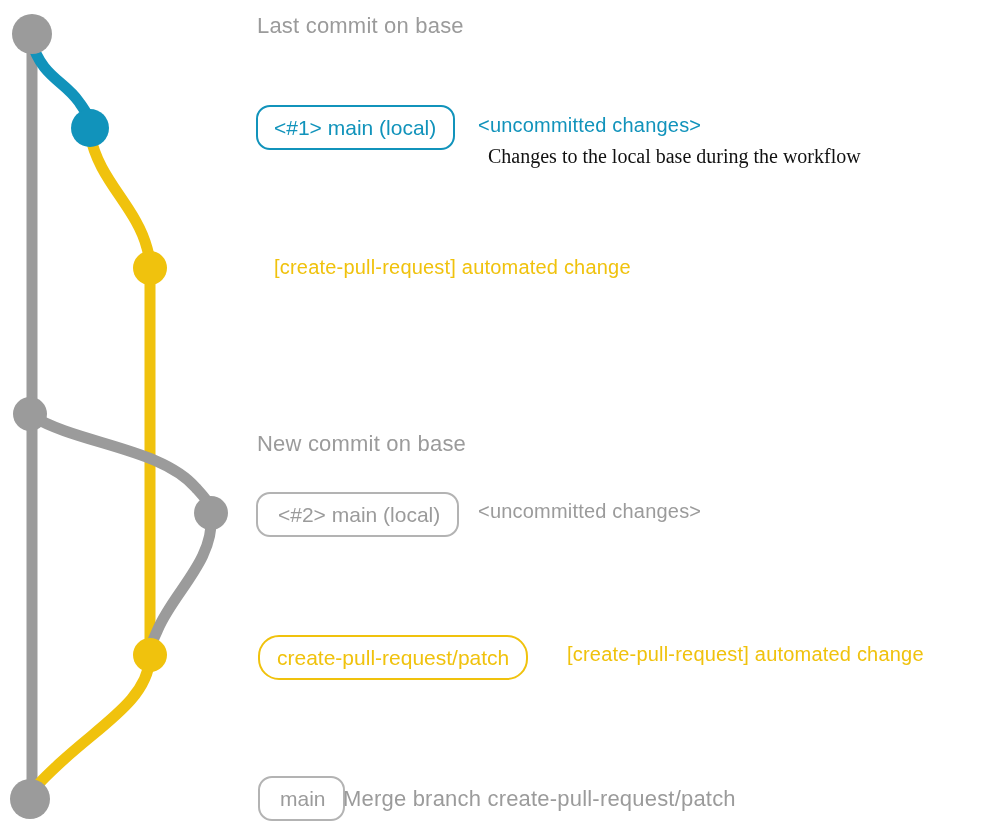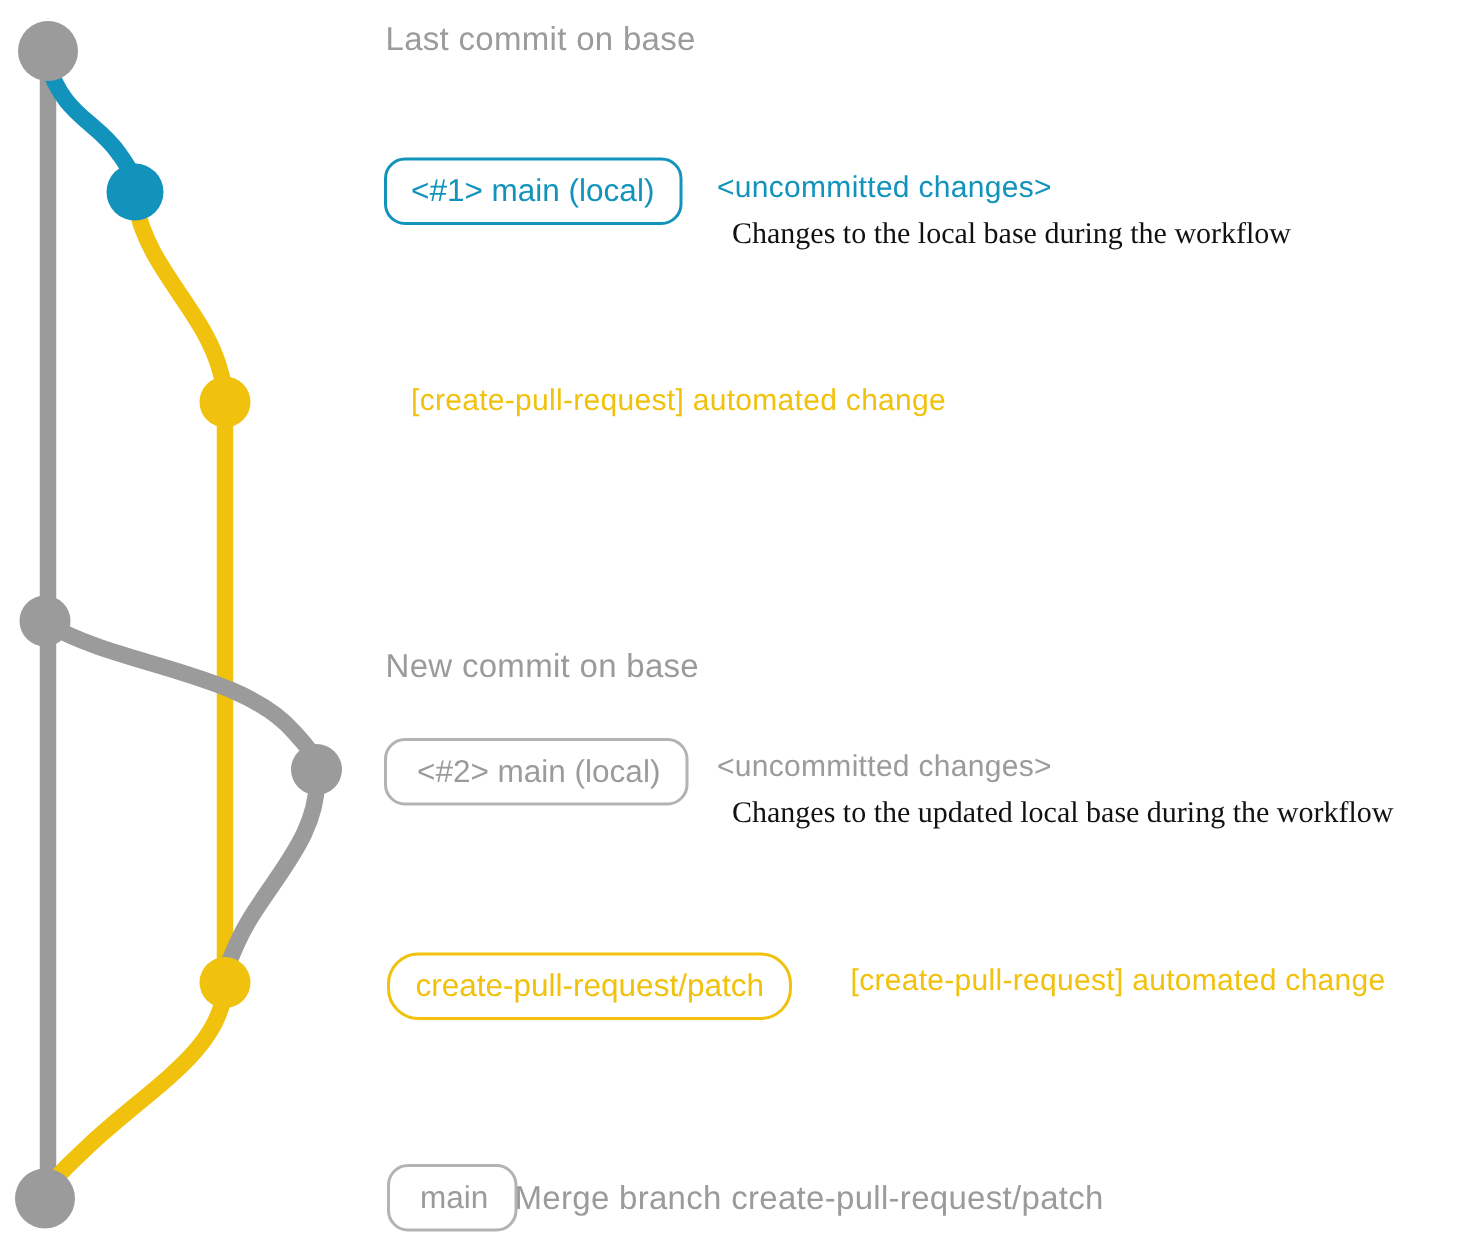--- a/index.html
+++ b/index.html
@@ -92,21 +92,20 @@
   <div class="abs badge teal" style="left:256px; top:105px;">&lt;#1&gt; main (local)</div>
   <div class="abs heading teal" style="left:478px; top:114px;">&lt;uncommitted changes&gt;</div>
   <div class="abs desc" style="left:488px; top:145px;">Changes to the local base during the workflow</div>
 
   <div class="abs heading yellow" style="left:258px; top:256px;">[create-pull-request] automated change</div>
 
   <div class="abs note" style="left:257px; top:399px;margin-top:32px;">New commit on base</div>
 
   <div class="abs badge gray" style="left:256px; top:492px;">&lt;#2&gt; main (local)</div>
   <div class="abs heading gray" style="left:478px; top:500px;">&lt;uncommitted changes&gt;</div>
-  <div class="abs desc" style="left:488px; top:531px;">Changes to the updated local base during the workflow</div>
 
   <div class="abs badge yellow" style="left:258px; top:635px;">create-pull-request/patch</div>
   <div class="abs heading yellow" style="left:551px; top:643px;">[create-pull-request] automated change</div>
 
   <div class="abs badge gray" style="left:258px; top:776px;">main</div>
   <div class="abs note" style="left:343px; top:786px;">Merge branch create-pull-request/patch</div>
 
 </div>
 
 </body></html>

